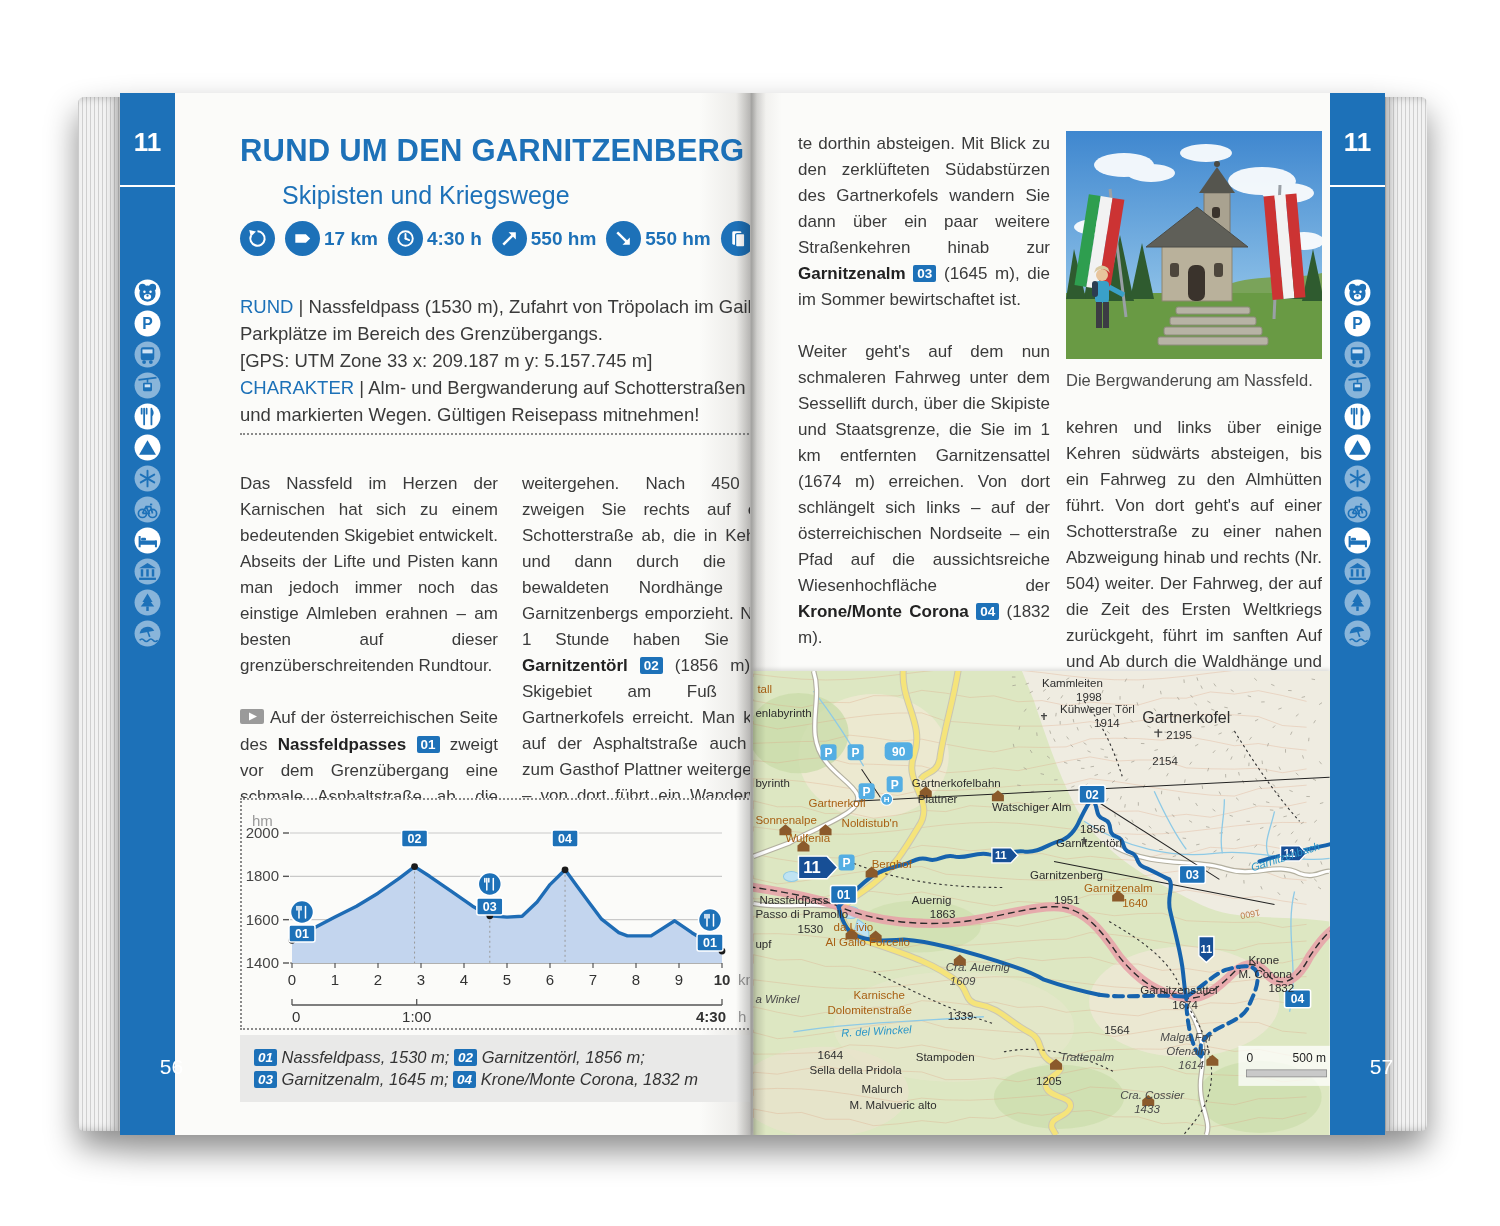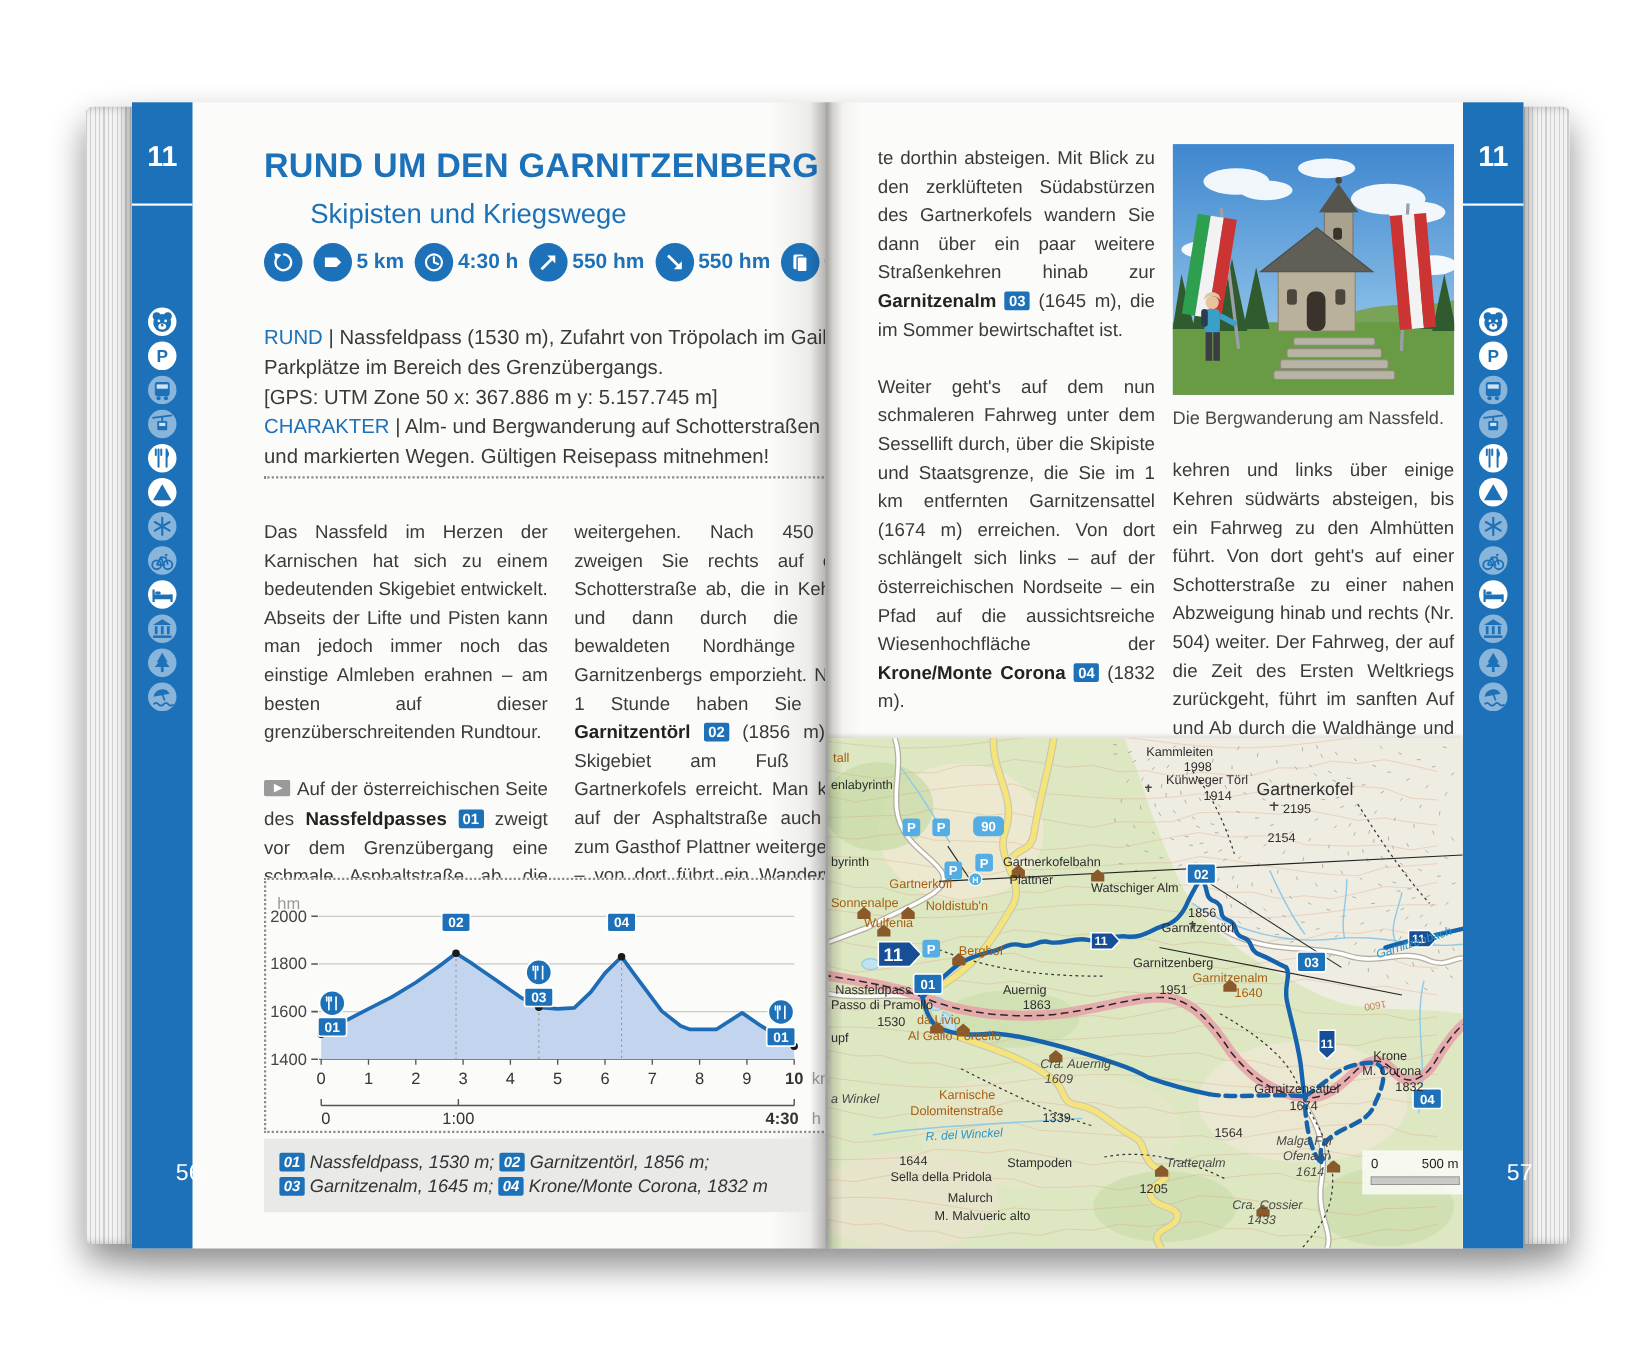--- a/index.html
+++ b/index.html
@@ -172,21 +172,21 @@
                 <polygon points="3.4,3.2 10.4,4.8 5,10.2" fill="#fff"></polygon>
               </svg>
             </span>
           </div>
           <div class="stat">
             <span class="cir">
               <svg width="23" height="23" viewBox="0 0 24 24">
                 <polygon points="4.5,7.5 15.5,7.5 20,12 15.5,16.5 4.5,16.5" fill="#fff"></polygon>
               </svg>
             </span>
-            <span class="val">5 km</span>
+            <span class="val">17 km</span>
           </div>
           <div class="stat">
             <span class="cir">
               <svg width="23" height="23" viewBox="0 0 24 24">
                 <circle cx="12" cy="12" r="7.6" fill="none" stroke="#fff" stroke-width="2"></circle>
                 <g stroke="#fff" stroke-width="2" stroke-linecap="round">
                   <line x1="12" y1="12" x2="12" y2="7.2"></line>
                   <line x1="12" y1="12" x2="15.8" y2="13.6"></line>
                 </g>
               </svg>
@@ -217,21 +217,21 @@
                 <rect x="5.5" y="4.5" width="9.5" height="14" rx="1.5" fill="#fff"></rect>
                 <rect x="9" y="6.8" width="9.5" height="14" rx="1.5" fill="#fff" stroke="#1d71b8" stroke-width="1.3"></rect>
               </svg>
             </span>
             <span class="val">60</span>
           </div>
         </div>
 
       <div class="infoblk">
         <span class="lbl">RUND</span><span> | </span><span>Nassfeldpass (1530 m), Zufahrt von Tröpolach im Gailtal, Parkplätze im Bereich des Grenzübergangs.</span><br>
-        <span>[GPS: UTM Zone 50   x: 367.886 m   y: 5.157.745 m]</span><br>
+        <span>[GPS: UTM Zone 33   x: 209.187 m   y: 5.157.745 m]</span><br>
         <span class="lbl">CHARAKTER</span><span> | </span><span>Alm- und Bergwanderung auf Schotterstraßen und markierten Wegen. Gültigen Reisepass mitnehmen!</span>
       </div>
 
       <div class="sep"></div>
 
       <div class="cols">
         <div class="col">
             <p><span>Das Nassfeld im Herzen der Karnischen hat sich zu einem bedeutenden Skigebiet entwickelt. Abseits der Lifte und Pisten kann man jedoch immer noch das einstige Almleben erahnen – am besten auf dieser grenzüberschreitenden Rundtour.</span></p>
             <p><span class="play-ico"><svg width="24" height="15" viewBox="0 0 24 15">
                   <rect width="24" height="15" rx="2" fill="#9a9a9a"></rect>

